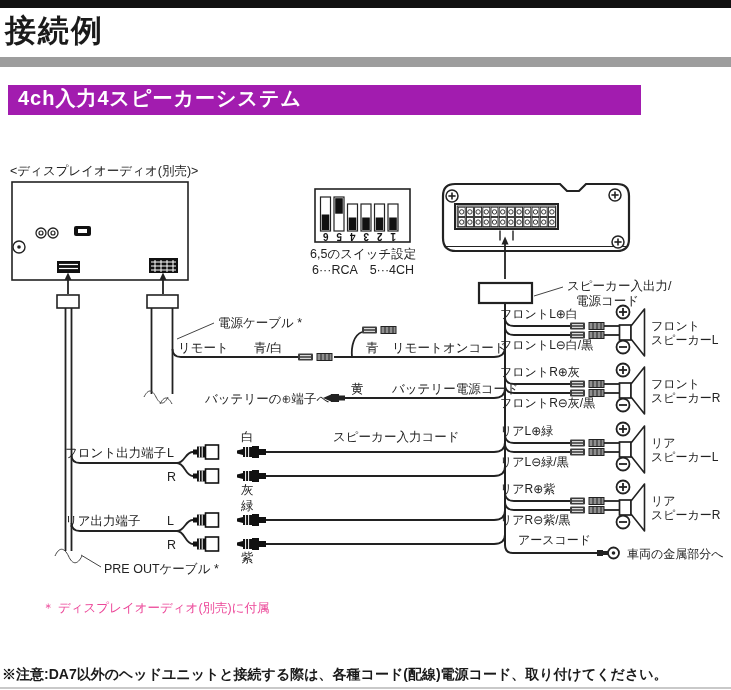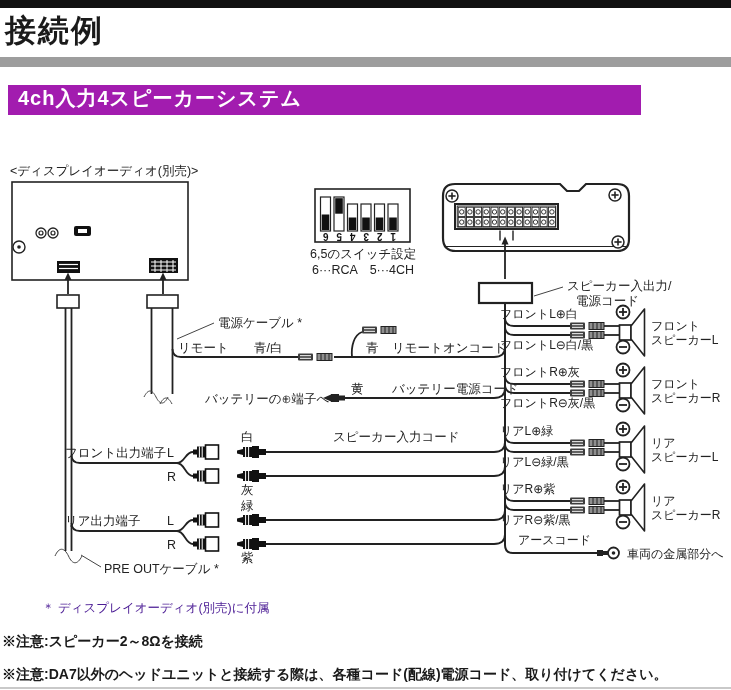--- a/index.html
+++ b/index.html
@@ -5,21 +5,21 @@
   html,body{margin:0;padding:0;background:#e8e8e8;}
   .page{position:relative;width:731px;height:690px;background:#ffffff;overflow:hidden;
         font-family:"Liberation Sans",sans-serif;color:#1a1a1a;}
   .topbar{position:absolute;left:0;top:0;width:731px;height:8px;background:#111;}
   .h1{position:absolute;left:5px;top:10px;font-size:31px;font-weight:bold;letter-spacing:2px;}
   .graybar{position:absolute;left:0;top:57px;width:731px;height:10px;background:#9d9d9d;}
   .sectionbar{position:absolute;left:8px;top:85px;width:633px;height:30px;background:#a21caf;
               display:flex;align-items:flex-start;}
   .sectionbar span{color:#fff;font-size:20px;font-weight:bold;margin-left:10px;letter-spacing:1px;}
   .subsection{position:absolute;left:8px;top:131px;font-size:14.5px;font-weight:bold;}
-  .note-attach{position:absolute;left:42px;top:600px;font-size:12.5px;color:#4c1d95;}
+  .note-attach{position:absolute;left:42px;top:600px;font-size:12.5px;color:#ec4899;}
   .note1{position:absolute;left:2px;top:633px;font-size:14px;font-weight:bold;}
   .note2{position:absolute;left:2px;top:666px;font-size:14px;font-weight:bold;}
   .bottomline{position:absolute;left:0;top:687px;width:731px;height:2px;background:#c9c9c9;}
   svg{position:absolute;left:0;top:0;}
   .t{font-family:"Liberation Sans",sans-serif;font-size:12.5px;fill:#222;}
   .ts{font-family:"Liberation Sans",sans-serif;font-size:12px;fill:#222;}
   .tnum{font-family:"Liberation Sans",sans-serif;font-size:10px;font-weight:bold;fill:#111;}
   .ln{stroke:#222;stroke-width:1.8;fill:none;}
   .ln2{stroke:#222;stroke-width:2;fill:none;}
   .thin{stroke:#444;stroke-width:1;fill:none;}
@@ -359,16 +359,15 @@
     </g>
 
     <g>
       <text class="ts" x="518" y="544">アースコード</text>
       <use href="#ringTerm" x="597" y="553"></use>
       <text class="ts" x="627" y="558">車両の金属部分へ</text>
     </g>
   </svg>
 
   <div class="note-attach">＊ ディスプレイオーディオ(別売)に付属</div>
-  <div class="note1">※注意:スピーカー2～8Ωを接続</div>
   <div class="note2">※注意:DA7以外のヘッドユニットと接続する際は、各種コード(配線)電源コード、取り付けてください。</div>
   <div class="bottomline"></div>
 </div>
 
 </body></html>

